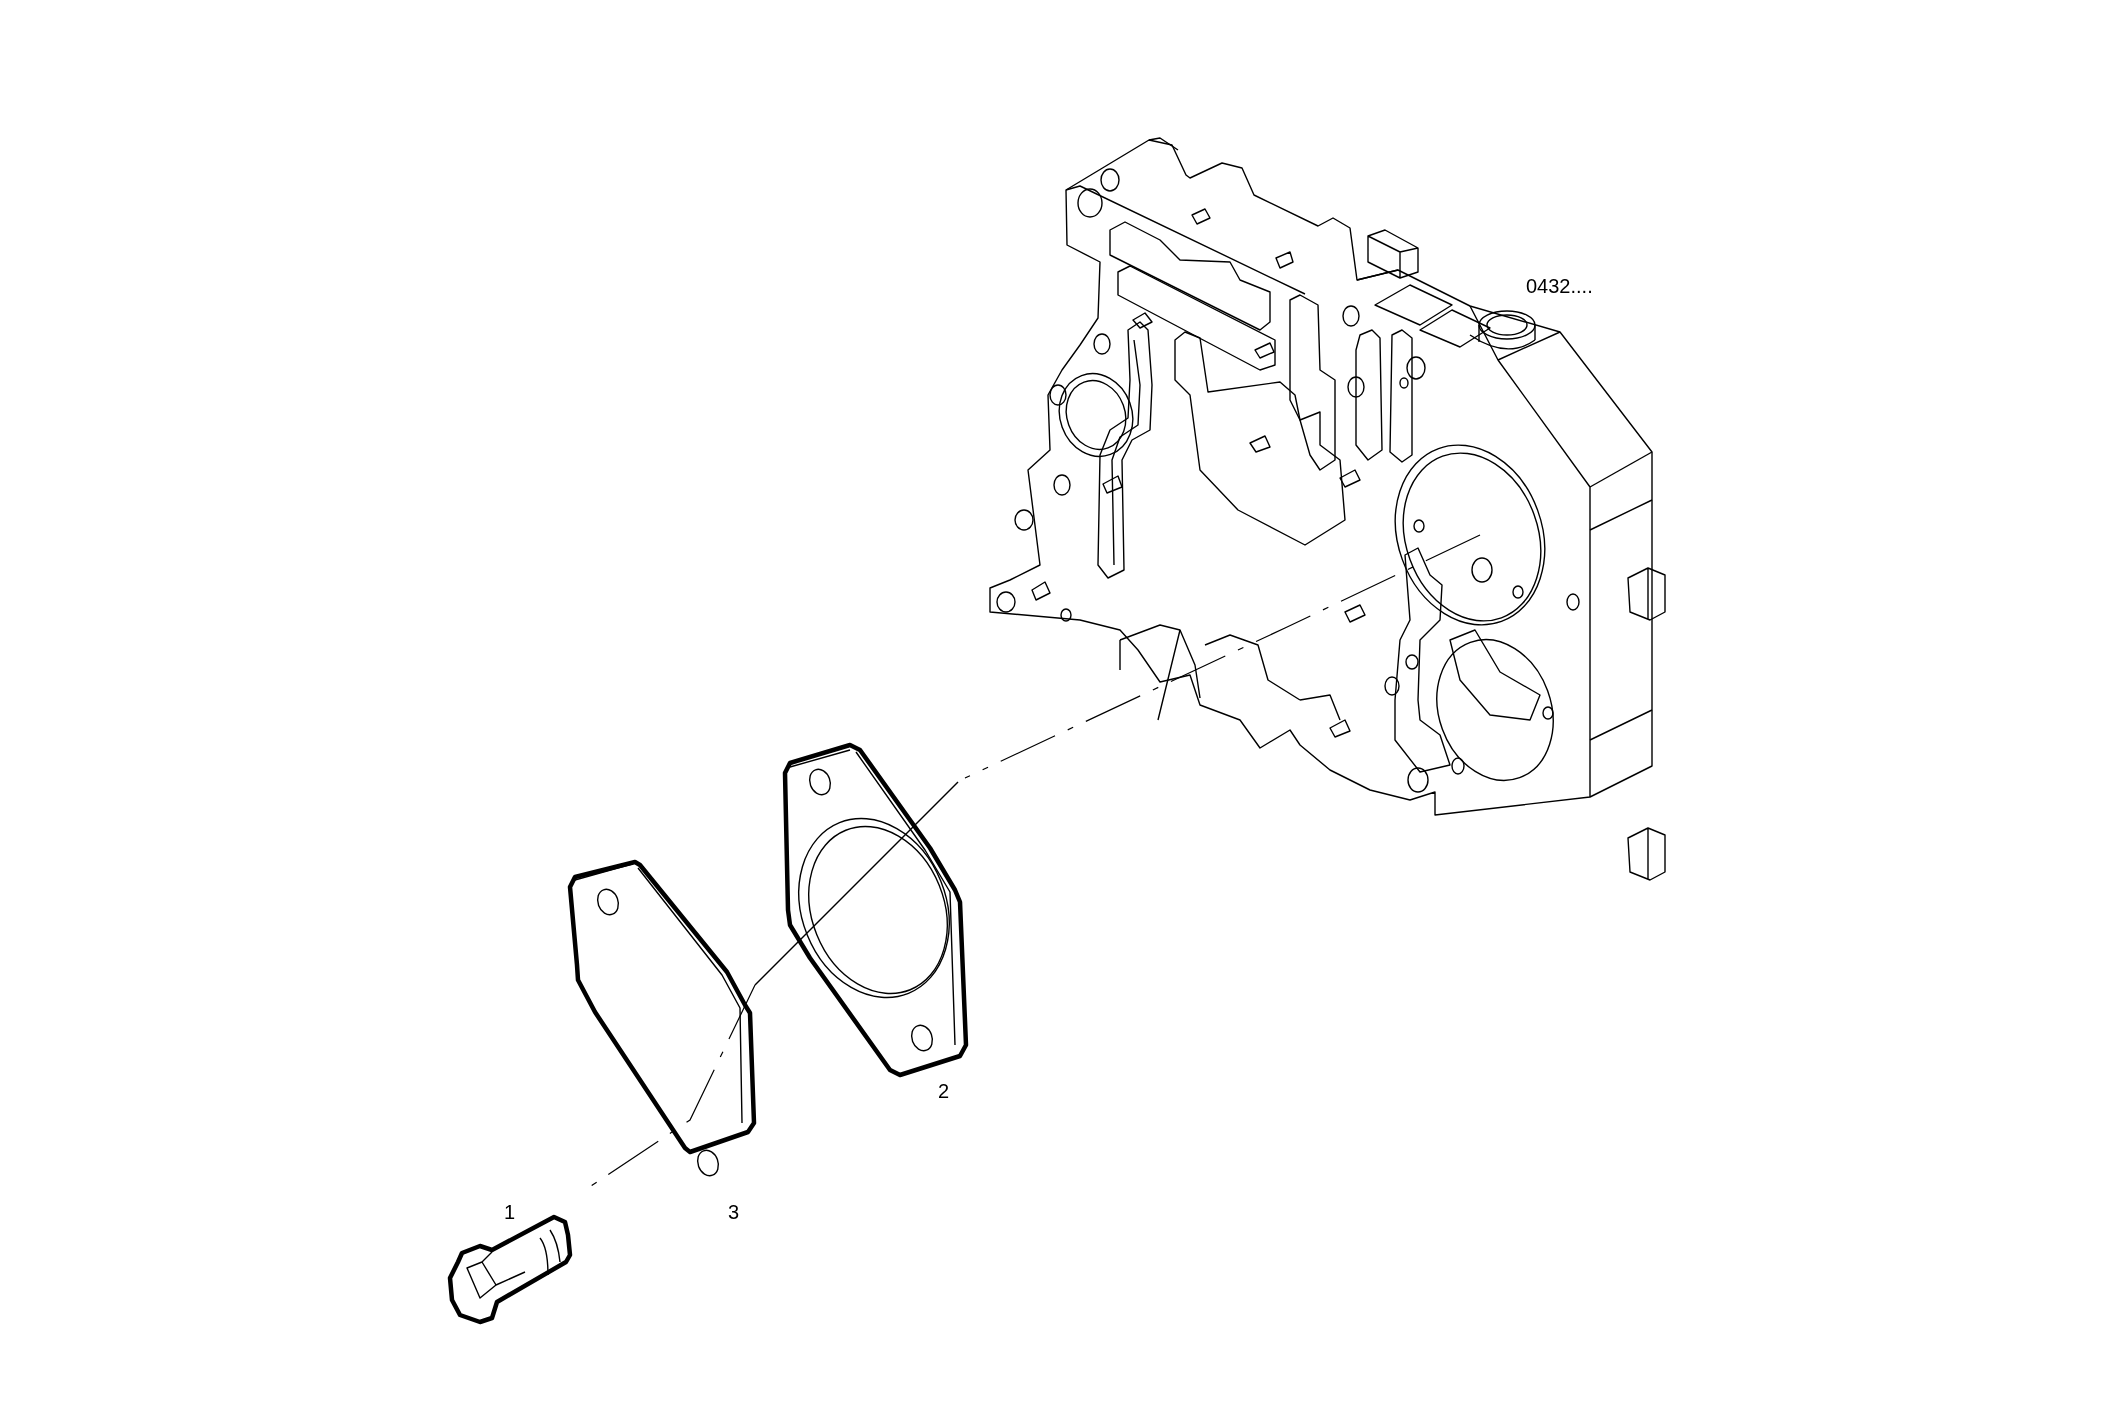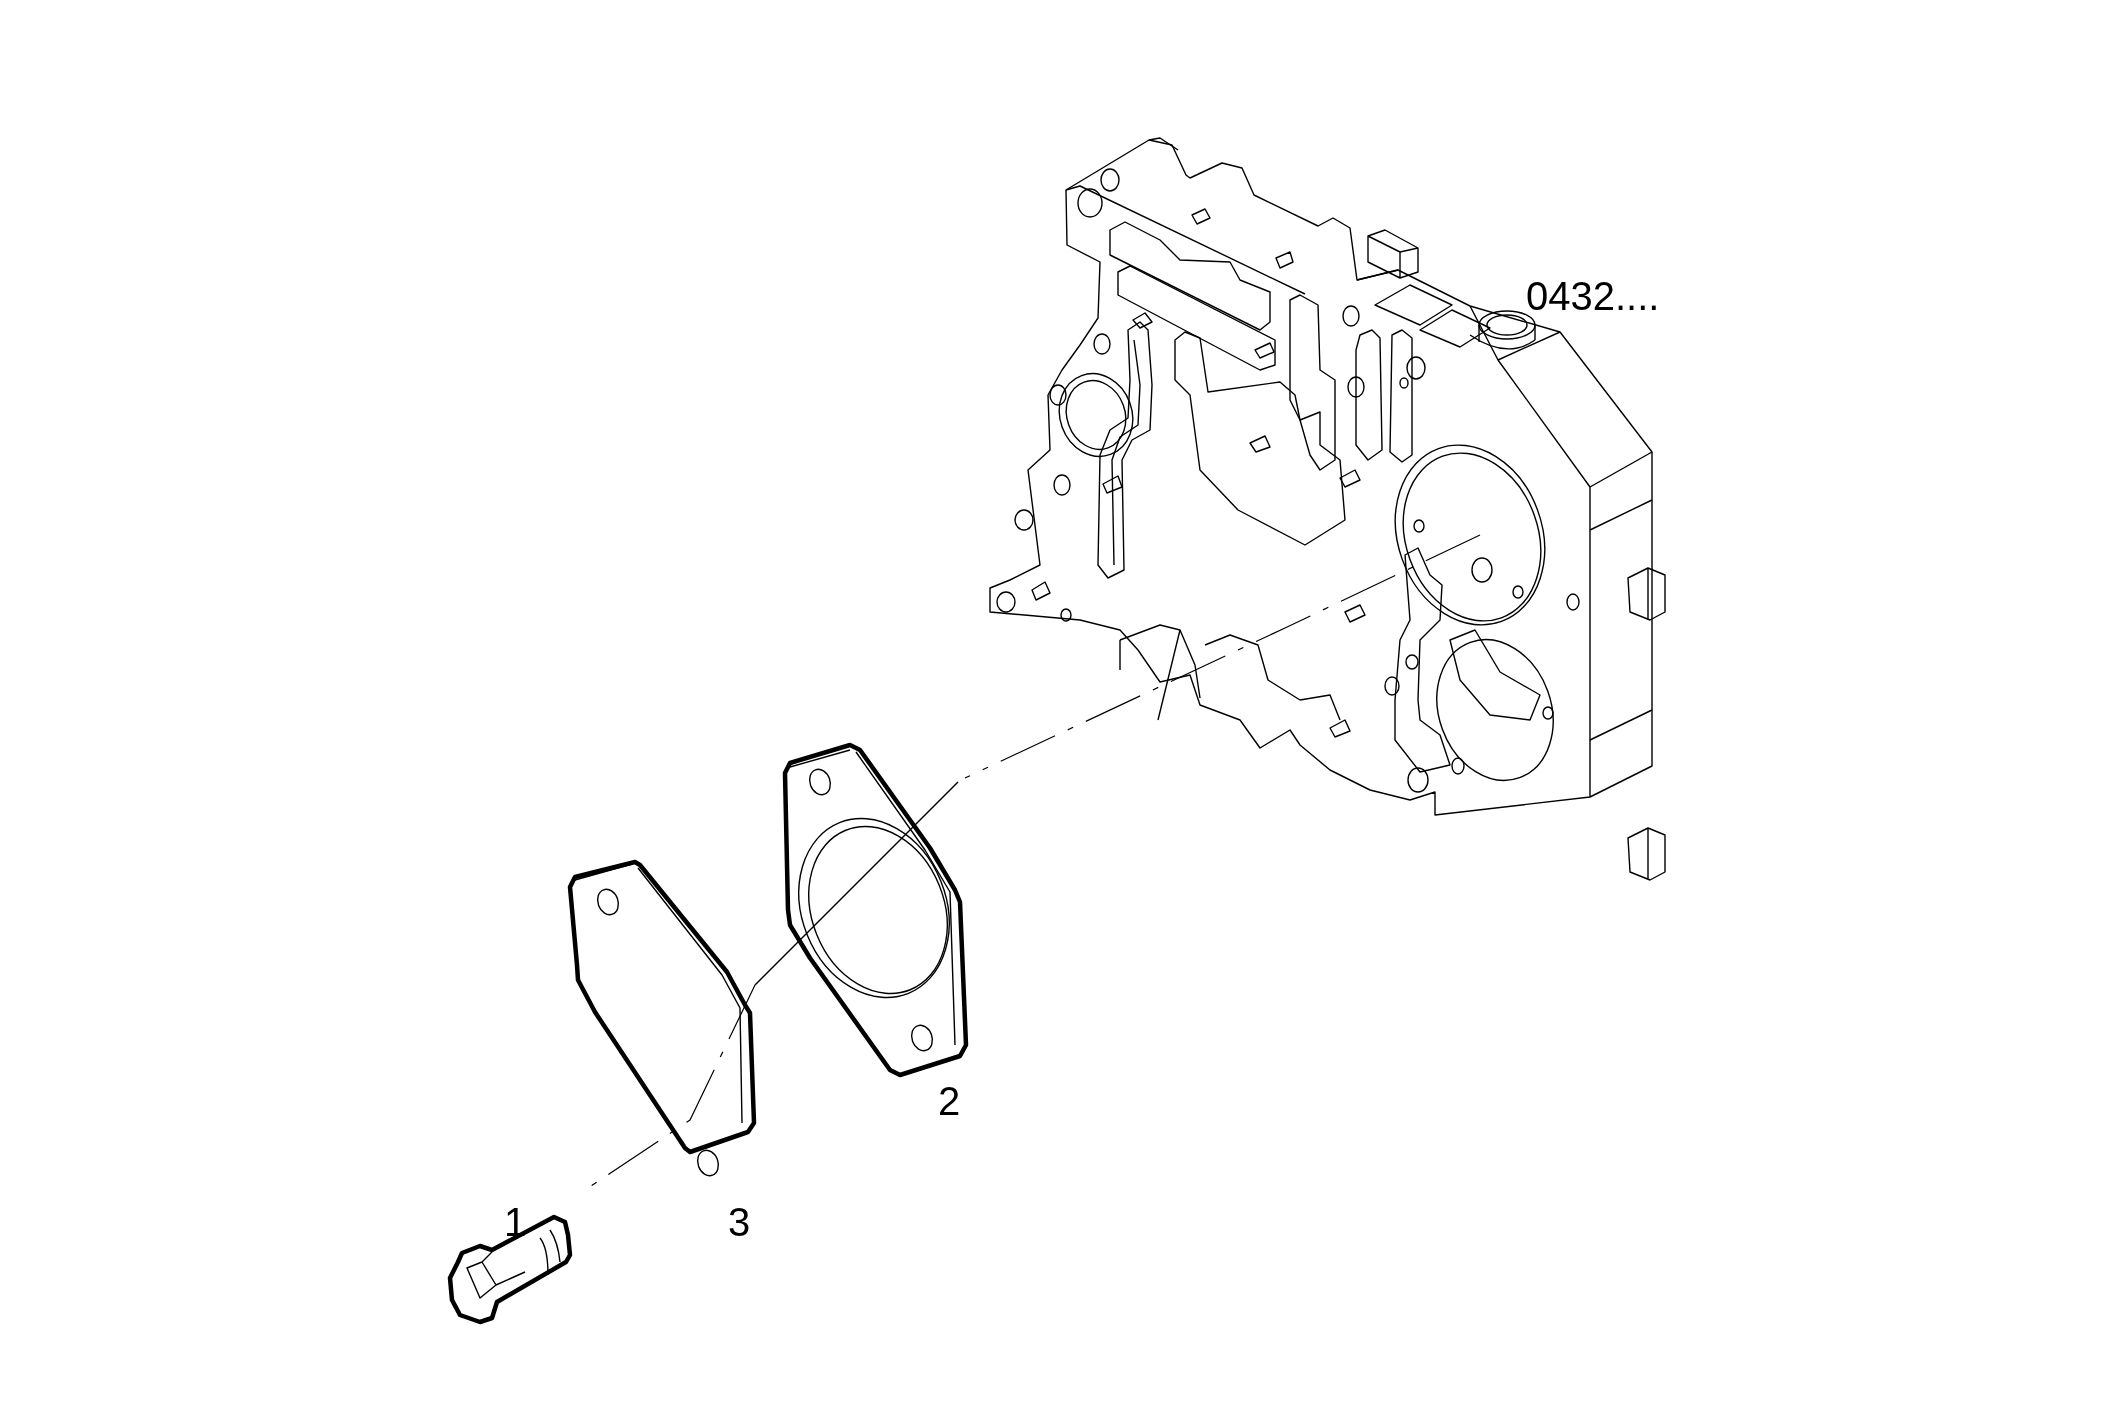--- a/index.html
+++ b/index.html
@@ -1,18 +1,18 @@
 <!DOCTYPE html>
 <html><head>
 <meta charset="utf-8">
 <style>
   html, body { margin:0; padding:0; background:#ffffff; }
   body { width:2126px; height:1418px; position:relative; overflow:hidden; font-family:"Liberation Sans", sans-serif; }
   #drawing { position:absolute; left:0; top:0; width:2126px; height:1418px; }
-  .lbl { position:absolute; font-family:"Liberation Sans", sans-serif; color:#000; font-size:40px; line-height:1; }
+  .lbl { position:absolute; font-family:"Liberation Sans", sans-serif; color:#000; font-size:20px; line-height:1; }
   .thick { fill:none; stroke:#000; stroke-width:4.5; stroke-linejoin:round; stroke-linecap:round; }
   .thin { fill:none; stroke:#000; stroke-width:1.4; stroke-linejoin:round; }
   .dash { fill:none; stroke:#000; stroke-width:1.2; stroke-dasharray:60 14 6 14; }
 </style>
 </head>
 <body>
 
 <svg id="drawing" viewBox="0 0 2126 1418" xmlns="http://www.w3.org/2000/svg">
 
   <g>

